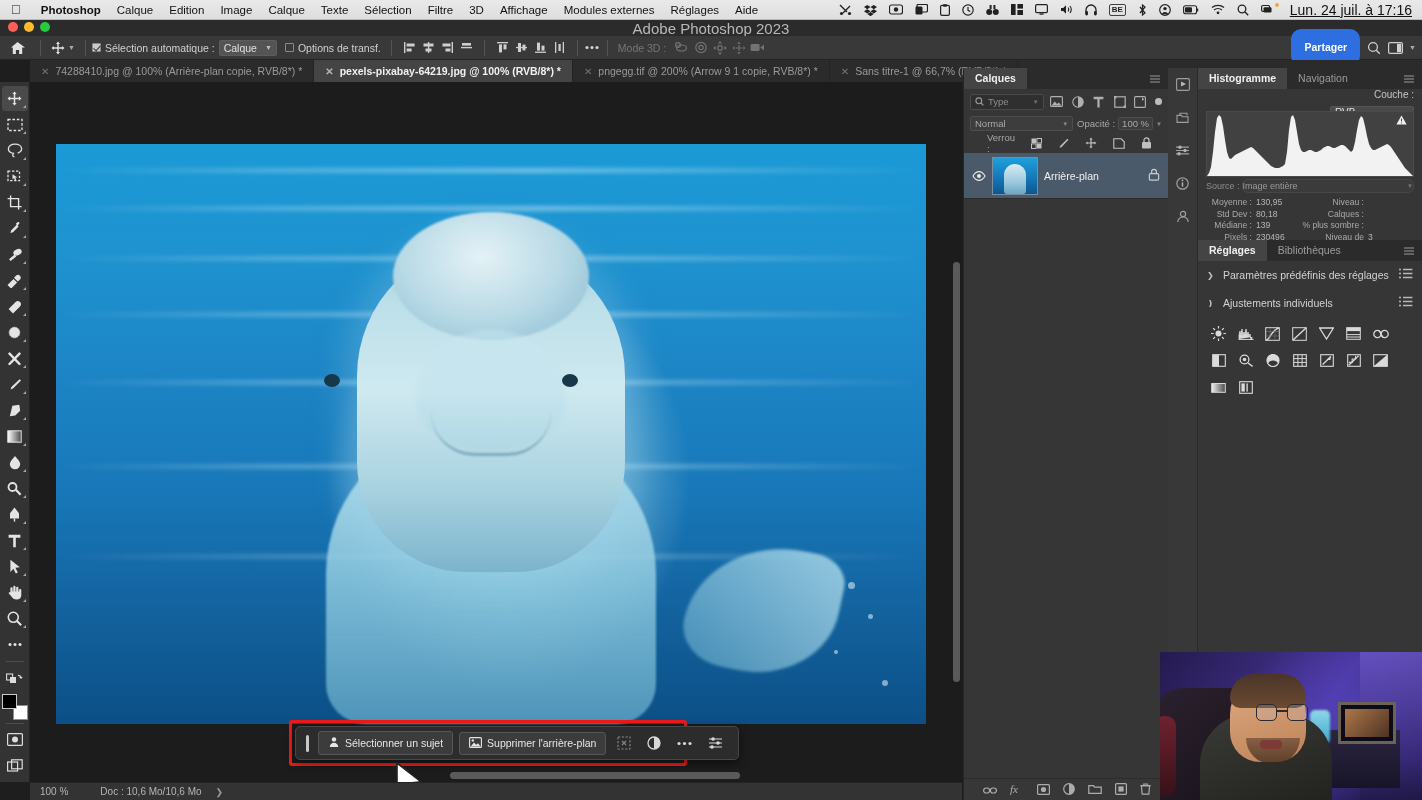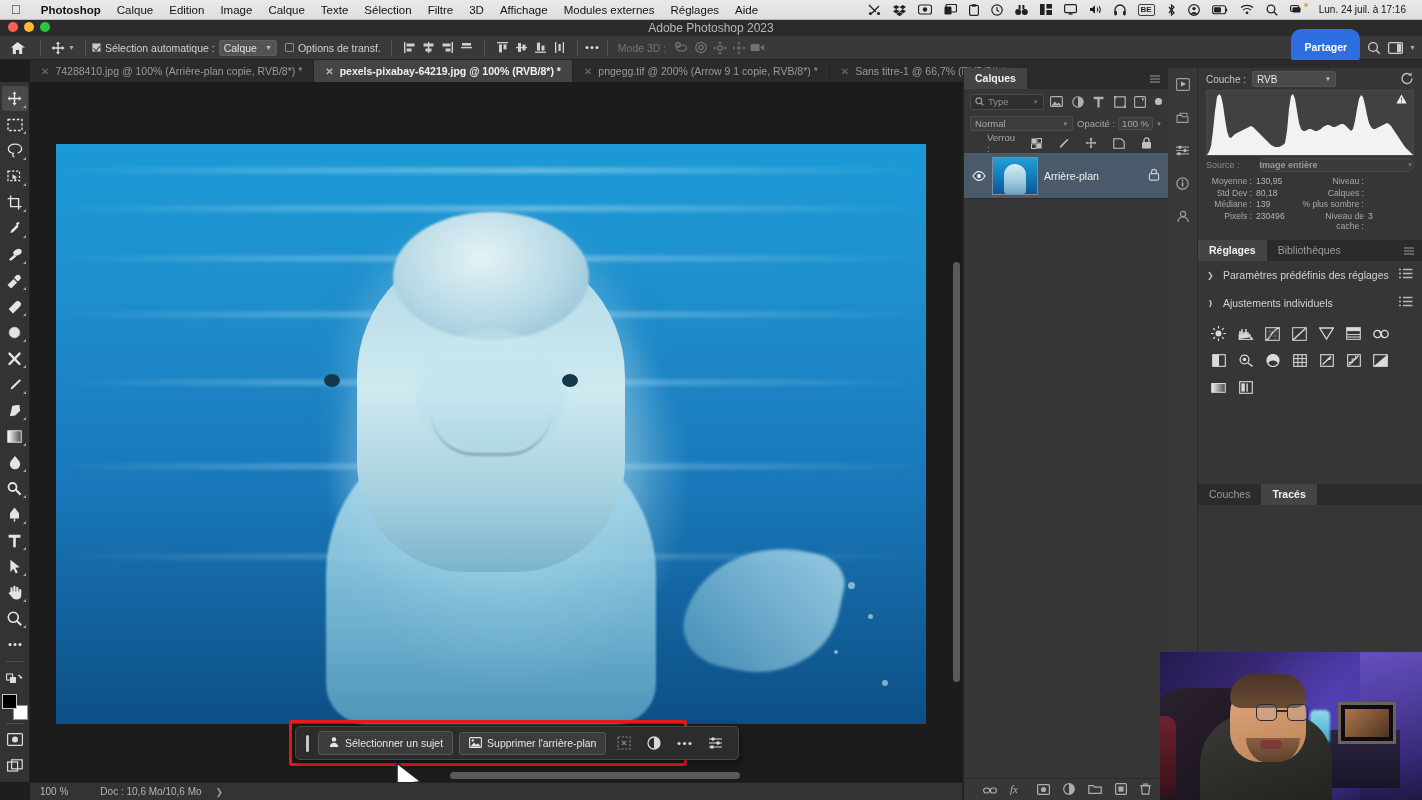--- a/index.html
+++ b/index.html
@@ -19,34 +19,34 @@
     display:flex; align-items:center; color:#111; font-size:11.5px;
   }
   .macbar .apple { padding:0 12px 0 11px; font-size:13px; line-height:1; }
   .macbar .mitem { padding:0 8px; white-space:nowrap; line-height:20px; }
   .macbar .mitem.bold { font-weight:bold; }
   .macbar .spacer { flex:1; }
   .macbar .sicon {
     padding:0 6px; font-size:11px; display:flex; align-items:center;
     justify-content:center; min-width:14px; opacity:.92;
   }
-  .macbar .clock { padding:0 16px 0 6px; font-size:10px; white-space:nowrap; }
+  .macbar .clock { padding:0 10px 0 6px; font-size:14px; white-space:nowrap;text-decoration:underline; }
   .sicon svg { display:block; }
   .badge-be {
     border:1px solid #333; border-radius:2px; font-size:8px;
     padding:0 2px; line-height:10px; font-weight:bold;
   }
   .dot-orange { width:4px;height:4px;border-radius:2px;background:#e8a33d;
     position:relative; top:-5px; left:1px; }
 
   
   .ps-title {
     position:absolute; top:20px; left:0; width:1422px; height:16px;
     background:#2b2b2b; display:flex; align-items:center;
-    justify-content:center; font-size:12px; color:#b8b8b8;
+    justify-content:center; font-size:15px; color:#b8b8b8;
   }
   .traffic { position:absolute; left:8px; top:22px; display:flex; gap:6px; z-index:30;}
   .traffic i { width:10px;height:10px;border-radius:50%; display:block; }
   .t-red{background:#ff5f57;} .t-yel{background:#febc2e;} .t-grn{background:#28c840;}
 
   
   .options {
     position:absolute; top:36px; left:0; width:1422px; height:24px;
     background:#393939; border-bottom:1px solid #232323;
     display:flex; align-items:center; font-size:10.5px; color:#d0d0d0;
@@ -270,34 +270,34 @@
   .rightcol { position:absolute; left:1168px; top:68px; width:254px; height:732px; background:#363636; }
   .right-rail {
     position:absolute; left:0; top:0; width:30px; height:732px;
     background:#383838; border-right:1px solid #2a2a2a;
     display:flex; flex-direction:column; align-items:center; padding-top:6px; gap:13px;
   }
   .rail-ic { width:22px;height:20px; display:flex;align-items:center;justify-content:center; opacity:.8; }
   .rpanel { position:absolute; left:30px; width:224px; background:#363636; }
 
   .hist-head { display:flex; align-items:center; height:21px; background:#2b2b2b; }
-  .couche-row { display:flex; align-items:center; gap:6px; height:22px; padding:0 8px; font-size:10px; color:#c4c4c4; }
+  .couche-row { display:flex; align-items:flex-end; gap:6px; height:22px; padding:0 8px; font-size:10px; color:#c4c4c4;flex-direction:column; }
   .couche-sel { display:flex; align-items:center; justify-content:space-between;
     background:#4a4a4a; border:1px solid #555; border-radius:2px;
     width:84px; height:16px; padding:0 4px; font-size:10px; color:#e8e8e8; }
   .refresh { margin-left:auto; opacity:.85; }
   .histo {
     margin:0 8px; height:66px; background:#414141;
     border:1px solid #4a4a4a; position:relative; overflow:hidden;
   }
   .histo svg { display:block; }
   .warn-tri { position:absolute; right:6px; top:3px; }
-  .src-row { display:flex; align-items:center; gap:19px; padding:2px 8px; font-size:9px; color:#8c8c8c; }
+  .src-row { display:flex; align-items:center; gap:2px; padding:2px 8px; font-size:9px; color:#8c8c8c; }
   .src-sel { flex:1; background:#3b3b3b; border:1px solid #474747; border-radius:6px; height:14px;
-             display:flex; align-items:center; padding:0 0; color:#9a9a9a;font-weight:bold; }
+             display:flex; align-items:center; padding:0 0; color:#9a9a9a; }
   .stats { display:flex; padding:2px 8px 4px; font-size:8.6px; color:#b4b4b4; }
   .stats .col { display:flex; flex-direction:column; gap:1.5px; }
   .stats .col.a { width:96px; }
   .stats .srow { display:flex; }
   .stats .lbl { flex:1; text-align:right; padding-right:4px; color:#a9a9a9; }
   .stats .val { width:46px; }
   .stats .col.b { flex:1; }
   .stats .col.b .lbl { padding-right:4px; }
 
   .adj-head { display:flex; align-items:center; height:21px; background:#2b2b2b; }
@@ -1098,20 +1098,29 @@
       </span>
       <span class="rail-ic">
         <svg width="14" height="13" viewBox="0 0 14 13">
             <circle cx="7" cy="4" r="2.6" fill="none" stroke="#b8b8b8" stroke-width="1.2"></circle>
             <path d="M1.8 12a5.2 5.2 0 0110.4 0" fill="none" stroke="#b8b8b8" stroke-width="1.2"></path>
           </svg>
       </span>
     </div>
 
     <div class="rpanel" style="top:0;height:184px;">
+      <div class="hist-head">
+        <div class="ptab active">Histogramme</div>
+        <div class="ptab">Navigation</div>
+        <div class="pmenu">
+          <svg width="12" height="10" viewBox="0 0 12 10">
+              <path d="M1 2h10M1 5h10M1 8h10" stroke="#bdbdbd" stroke-width="1.2"></path>
+            </svg>
+        </div>
+      </div>
       <div class="couche-row">
         <span>Couche :</span>
         <div class="couche-sel">
           <span>RVB</span>
           <span style="font-size:6px;opacity:.8">▼</span>
         </div>
         <span class="refresh">
           <svg width="14" height="13" viewBox="0 0 14 13">
               <path d="M12 6.5a5 5 0 11-1.6-3.7" fill="none" stroke="#d8d8d8" stroke-width="1.4"></path>
               <path d="M11.6 0.5v3.2H8.4z" fill="#d8d8d8"></path>
@@ -1315,24 +1324,20 @@
           <svg width="14" height="13" viewBox="0 0 14 13">
               <rect x="0.7" y="0.7" width="12.6" height="11.6" fill="none" stroke="#dadada" stroke-width="1.1"></rect>
               <rect x="2.4" y="2.4" width="3.4" height="8.2" fill="#dadada"></rect>
               <rect x="7.4" y="2.4" width="1.4" height="8.2" fill="#dadada"></rect>
             </svg>
         </span>
       </div>
     </div>
 
     <div class="couches-panel">
-      <div class="hist-head">
-        <div class="ptab">Couches</div>
-        <div class="ptab active">Tracés</div>
-      </div>
       <div class="couches-body"></div>
     </div>
   </div>
 
   <div class="webcam">
     <div class="wc-bg"></div>
     <div class="wc-wallR"></div>
     <div class="wc-cab"></div>
     <div class="wc-lamp"></div>
     <div class="wc-frame"></div>

